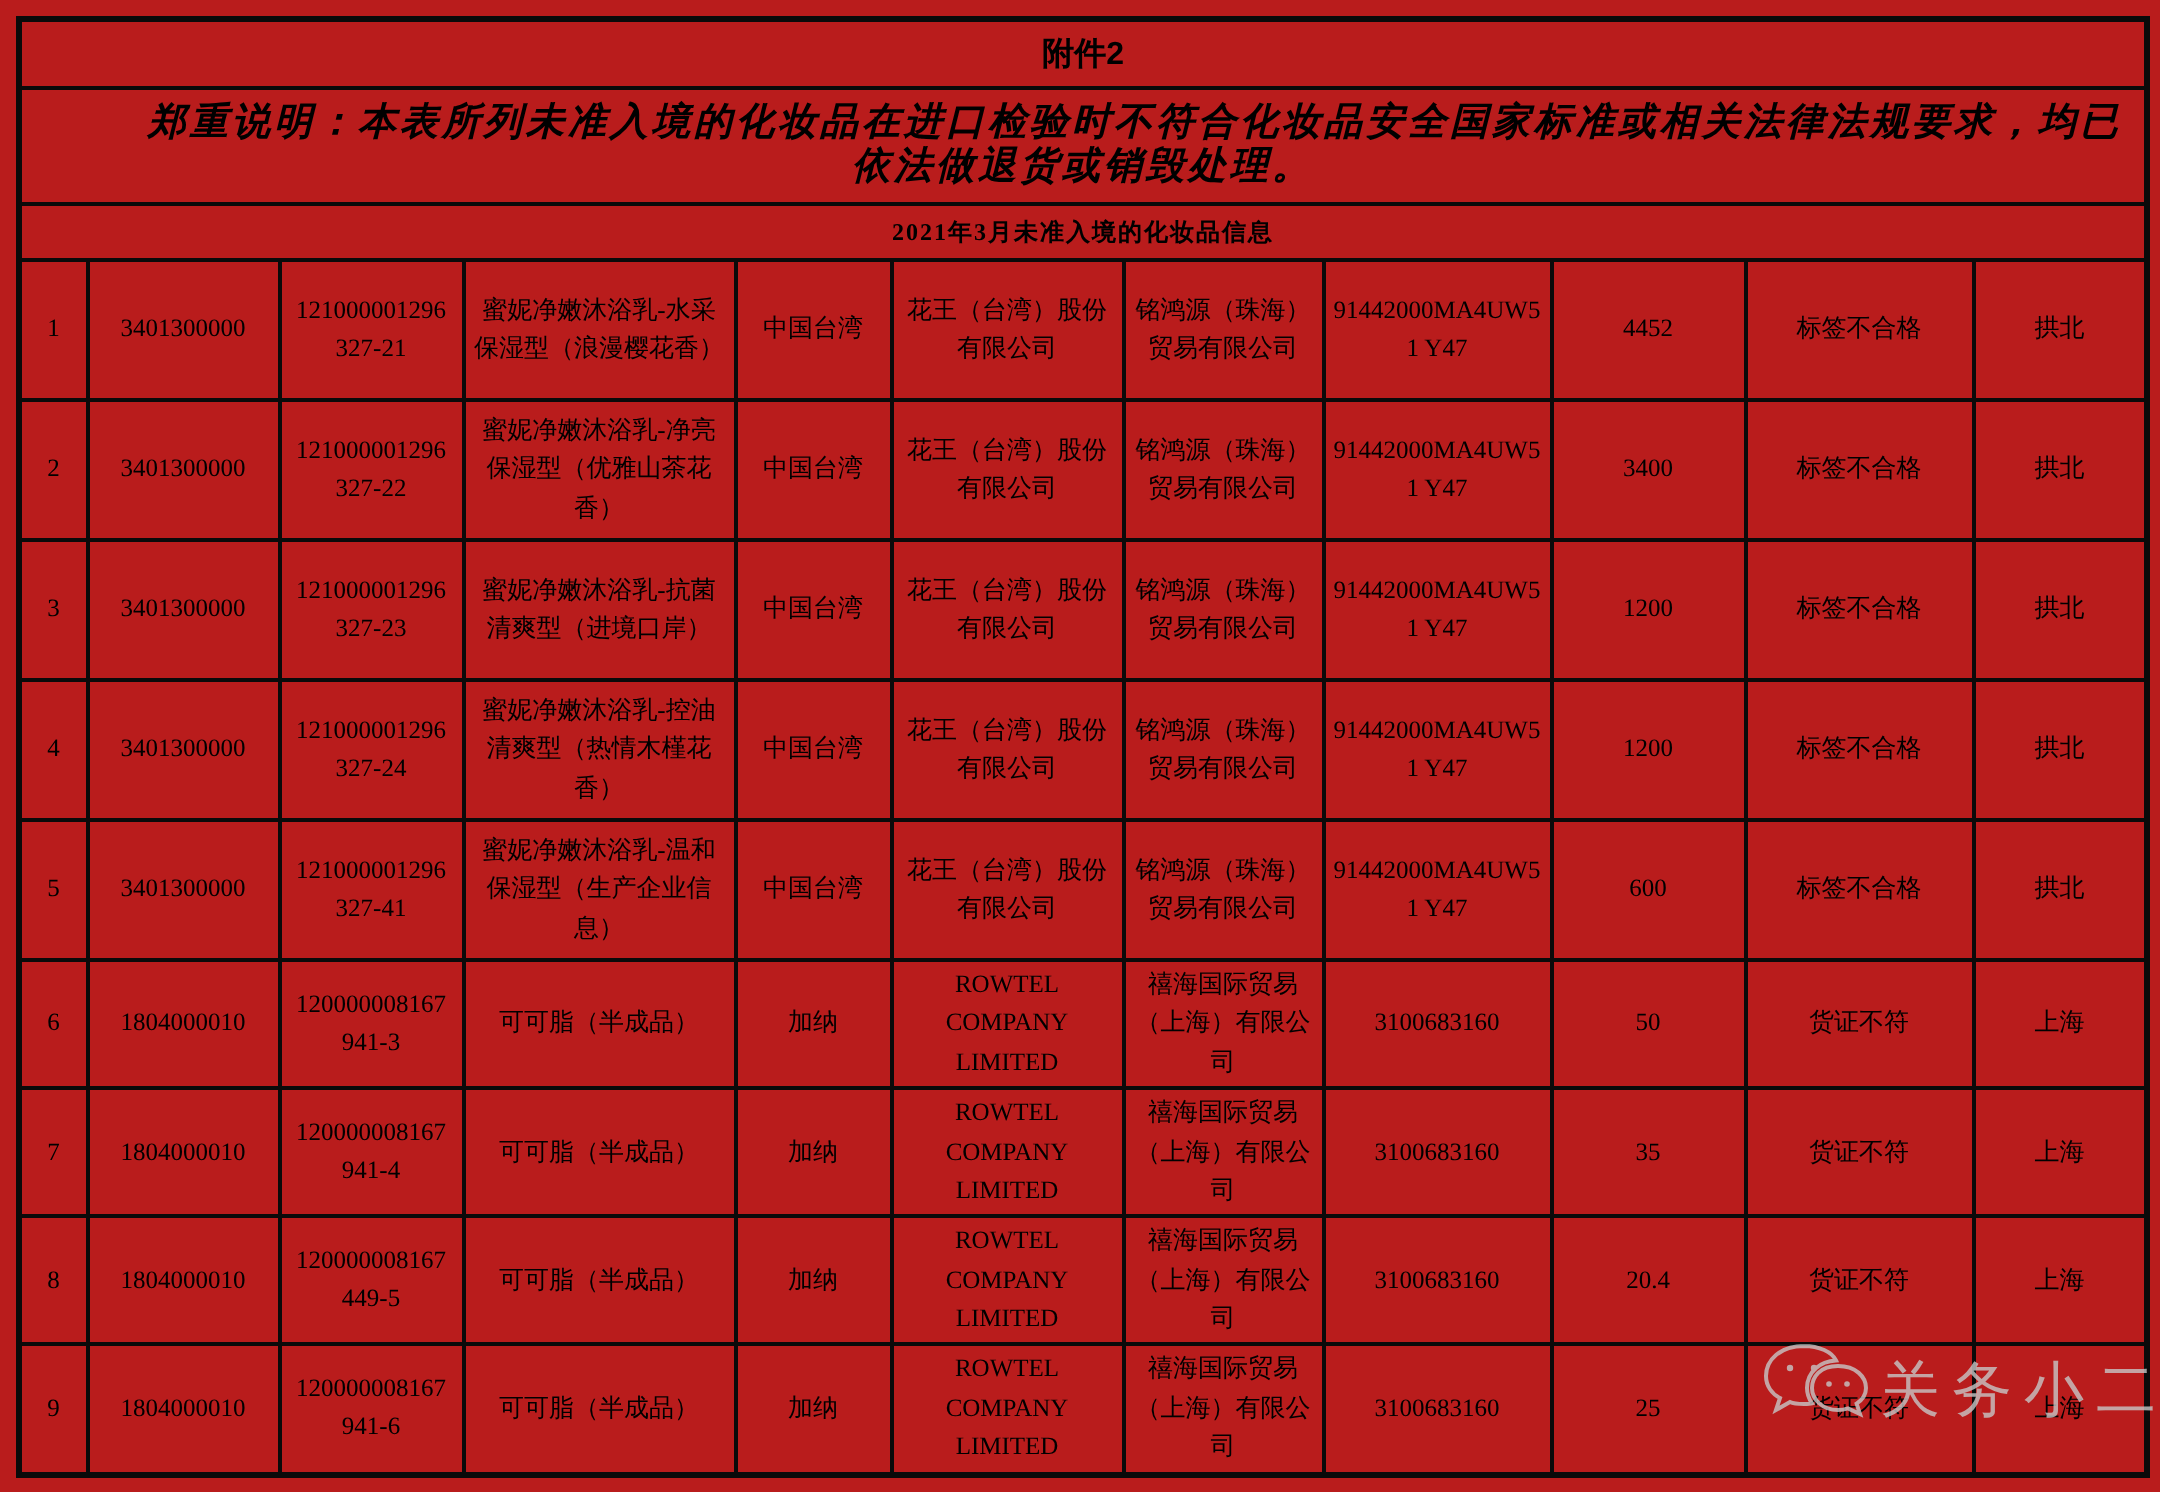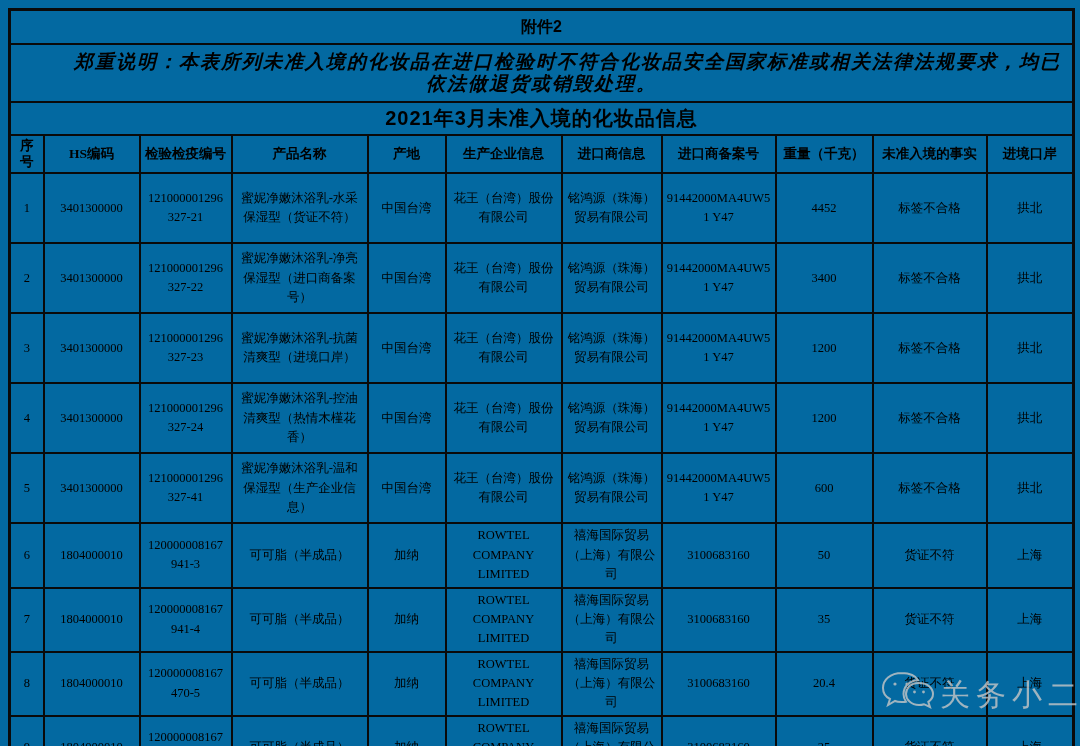--- a/index.html
+++ b/index.html
@@ -4,21 +4,21 @@
 <style>
   html, body {
     margin: 0;
     padding: 0;
     background: #ffffff;
   }
   .page {
     position: relative;
     width: 1080px;
     height: 746px;
-    background: #0369a1;
+    background: #b91c1c;
     overflow: hidden;
     font-family: "Liberation Serif", "DejaVu Serif", serif;
     color: #000;
   }
   table.doc-table {
     position: absolute;
     left: 8px;
     top: 8px;
     width: 1064px;
     border-collapse: collapse;
@@ -48,23 +48,23 @@
     font-weight: bold;
     font-size: 19px;
     line-height: 22px;
     letter-spacing: 2px;
     padding: 1px 18px 1px 6px;
     text-indent: 52px;
     font-style: italic;
   }
   td.title-cell {
     height: 22px;
-    font-family: Liberation Sans, sans-serif;
-    font-weight: bold;
-    font-size: 20px;
+    font-family: Liberation Serif, serif;
+    font-weight: bold;
+    font-size: 12px;
     letter-spacing: 1px;
   }
   tr.header-row th {
     height: 28px;
     font-size: 13.5px;
     font-weight: bold;
     line-height: 1.2;
   }
   tr.data-row td {
     font-size: 12.5px;
@@ -118,53 +118,40 @@
     <tbody>
       <tr>
         <td class="attach-cell" colspan="11">附件2</td>
       </tr>
       <tr>
         <td class="statement-cell" colspan="11">郑重说明：本表所列未准入境的化妆品在进口检验时不符合化妆品安全国家标准或相关法律法规要求，均已依法做退货或销毁处理。</td>
       </tr>
       <tr>
         <td class="title-cell" colspan="11">2021年3月未准入境的化妆品信息</td>
       </tr>
-      <tr class="header-row">
-          <th>序号</th>
-          <th>HS编码</th>
-          <th>检验检疫编号</th>
-          <th>产品名称</th>
-          <th>产地</th>
-          <th>生产企业信息</th>
-          <th>进口商信息</th>
-          <th>进口商备案号</th>
-          <th>重量（千克）</th>
-          <th>未准入境的事实</th>
-          <th>进境口岸</th>
-        </tr>
     </tbody>
     <tbody>
         <tr class="data-row row-tall">
           <td>1</td>
           <td>3401300000</td>
           <td>121000001296 327-21</td>
-          <td>蜜妮净嫩沐浴乳-水采保湿型（货证不符）</td>
+          <td>蜜妮净嫩沐浴乳-水采保湿型（浪漫樱花香）</td>
           <td>中国台湾</td>
           <td>花王（台湾）股份有限公司</td>
           <td>铭鸿源（珠海）贸易有限公司</td>
           <td>91442000MA4UW51 Y47</td>
           <td>4452</td>
           <td>标签不合格</td>
           <td>拱北</td>
         </tr>
         <tr class="data-row row-tall">
           <td>2</td>
           <td>3401300000</td>
           <td>121000001296 327-22</td>
-          <td>蜜妮净嫩沐浴乳-净亮保湿型（进口商备案号）</td>
+          <td>蜜妮净嫩沐浴乳-净亮保湿型（优雅山茶花香）</td>
           <td>中国台湾</td>
           <td>花王（台湾）股份有限公司</td>
           <td>铭鸿源（珠海）贸易有限公司</td>
           <td>91442000MA4UW51 Y47</td>
           <td>3400</td>
           <td>标签不合格</td>
           <td>拱北</td>
         </tr>
         <tr class="data-row row-tall">
           <td>3</td>
@@ -227,21 +214,21 @@
           <td>ROWTEL COMPANY LIMITED</td>
           <td>禧海国际贸易（上海）有限公司</td>
           <td>3100683160</td>
           <td>35</td>
           <td>货证不符</td>
           <td>上海</td>
         </tr>
         <tr class="data-row row-short">
           <td>8</td>
           <td>1804000010</td>
-          <td>120000008167 470-5</td>
+          <td>120000008167 449-5</td>
           <td>可可脂（半成品）</td>
           <td>加纳</td>
           <td>ROWTEL COMPANY LIMITED</td>
           <td>禧海国际贸易（上海）有限公司</td>
           <td>3100683160</td>
           <td>20.4</td>
           <td>货证不符</td>
           <td>上海</td>
         </tr>
         <tr class="data-row row-short">

